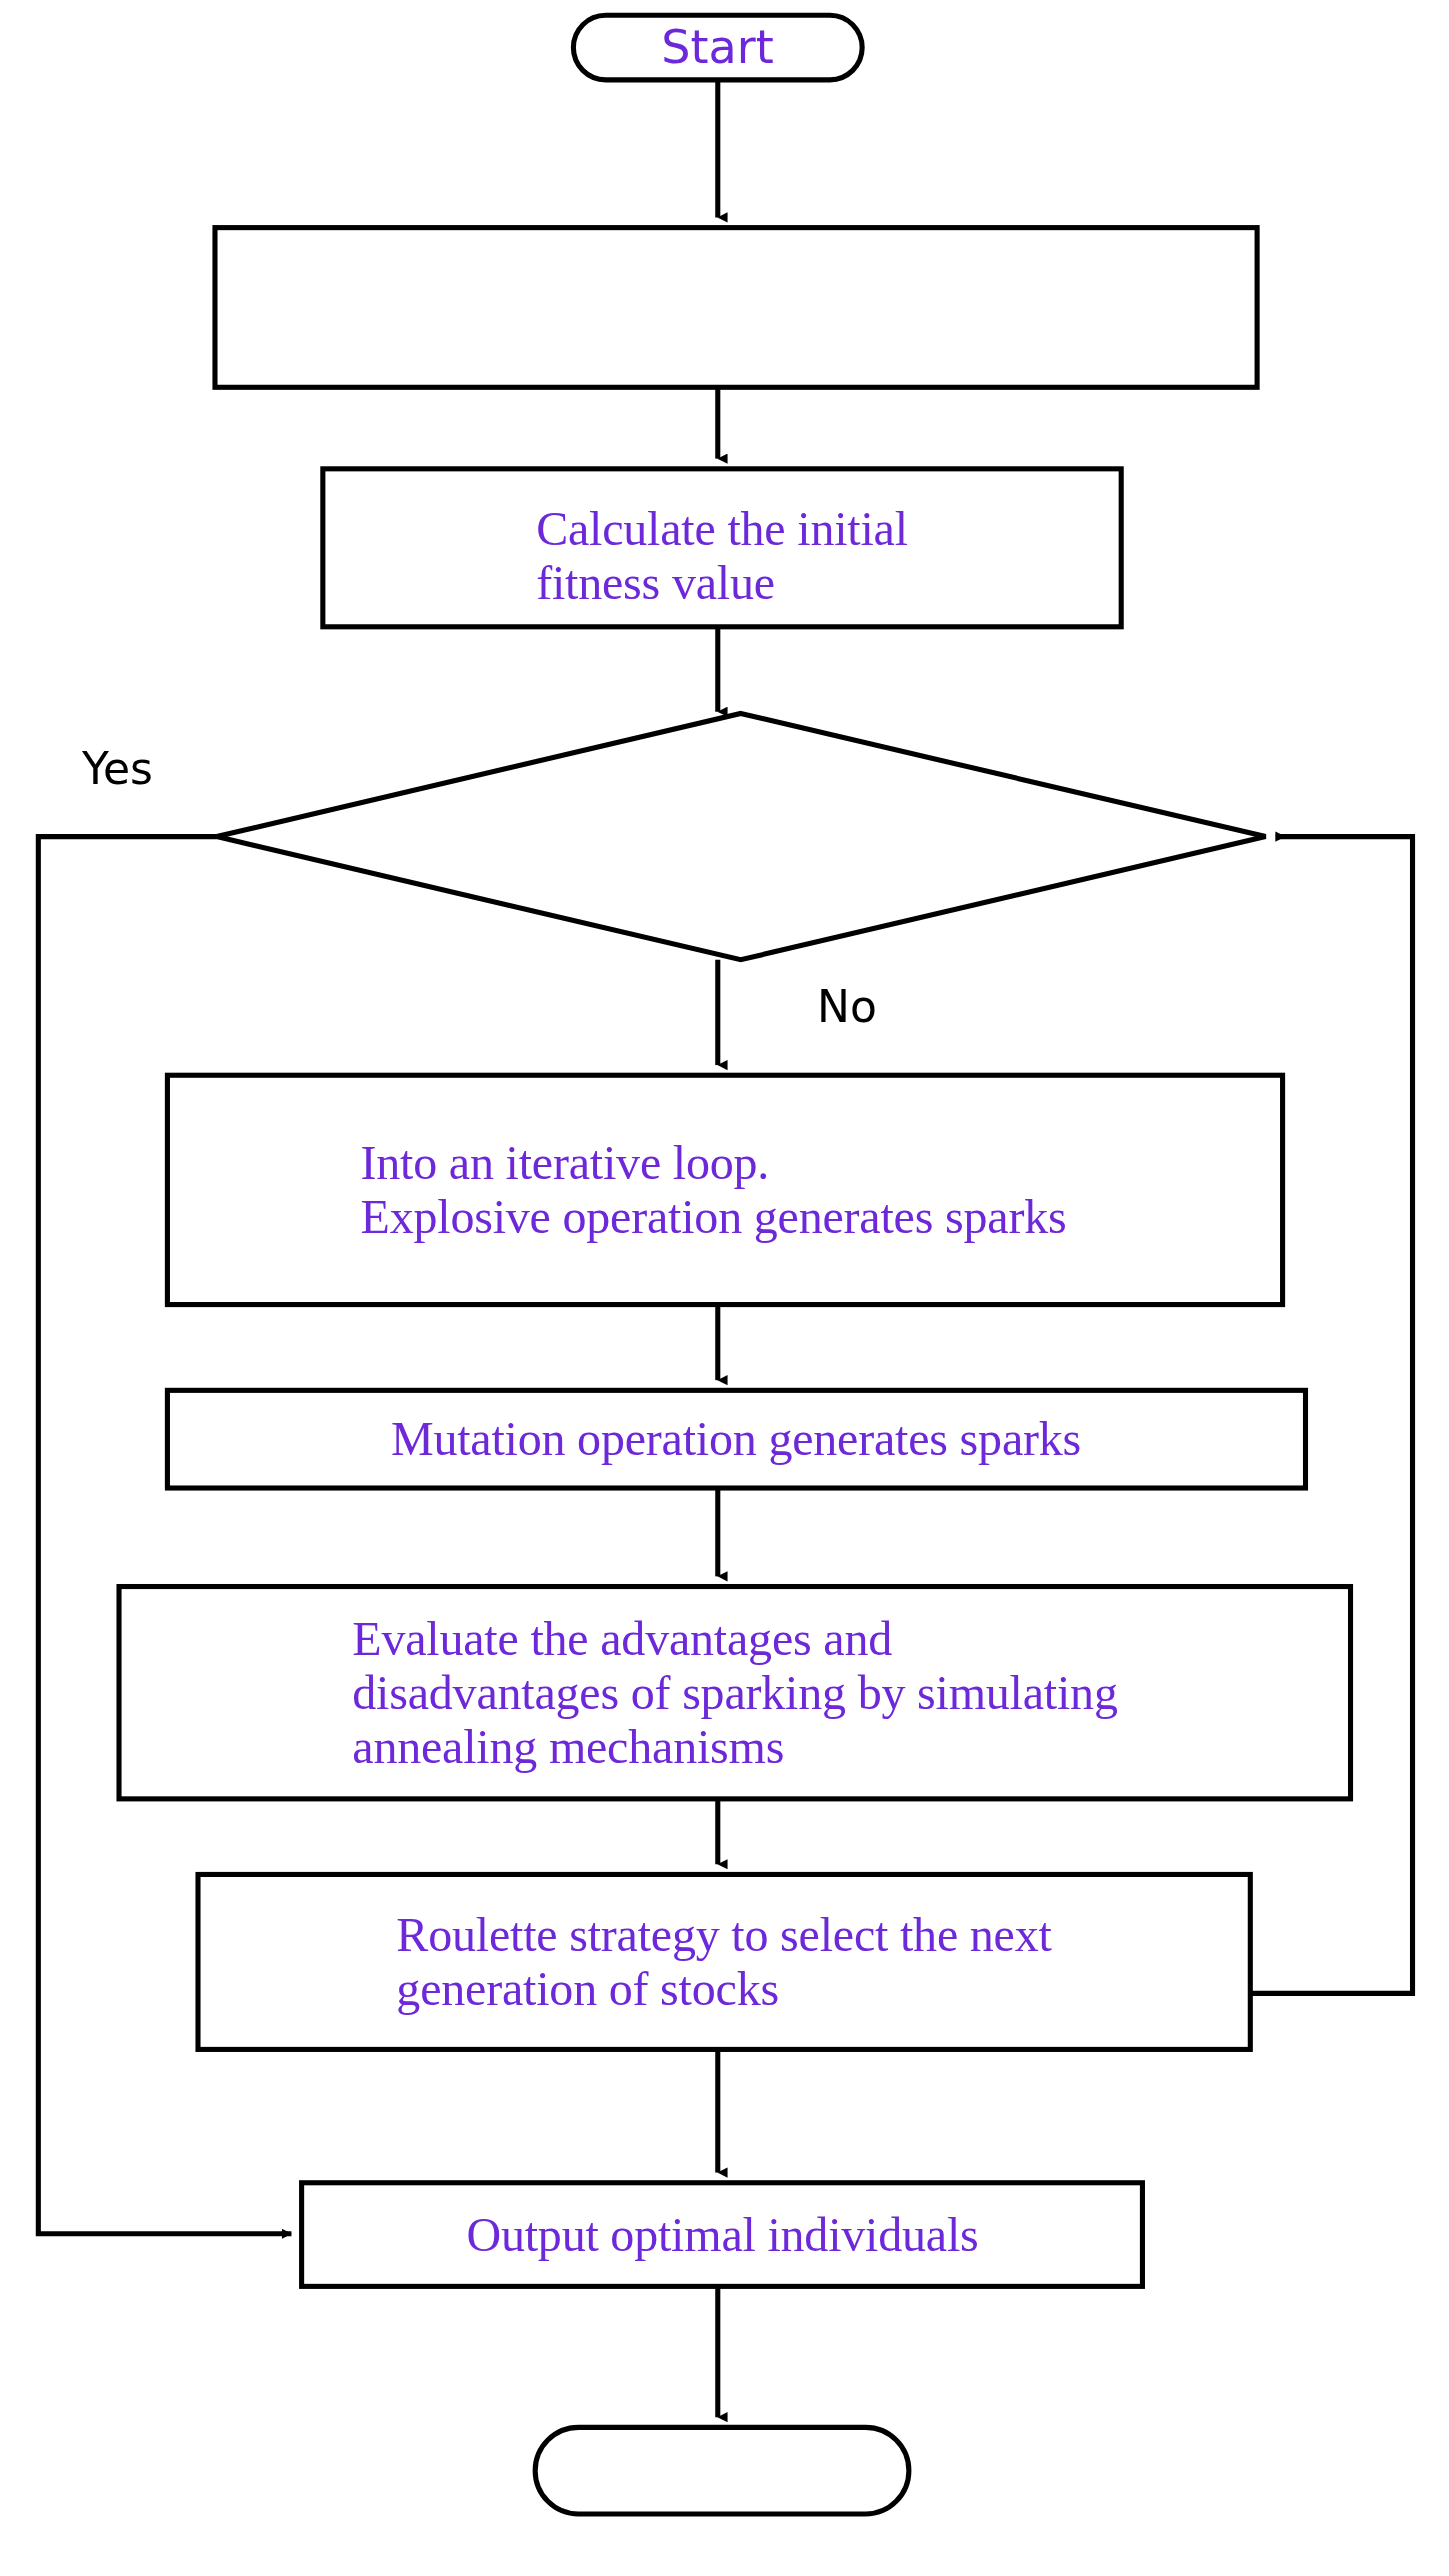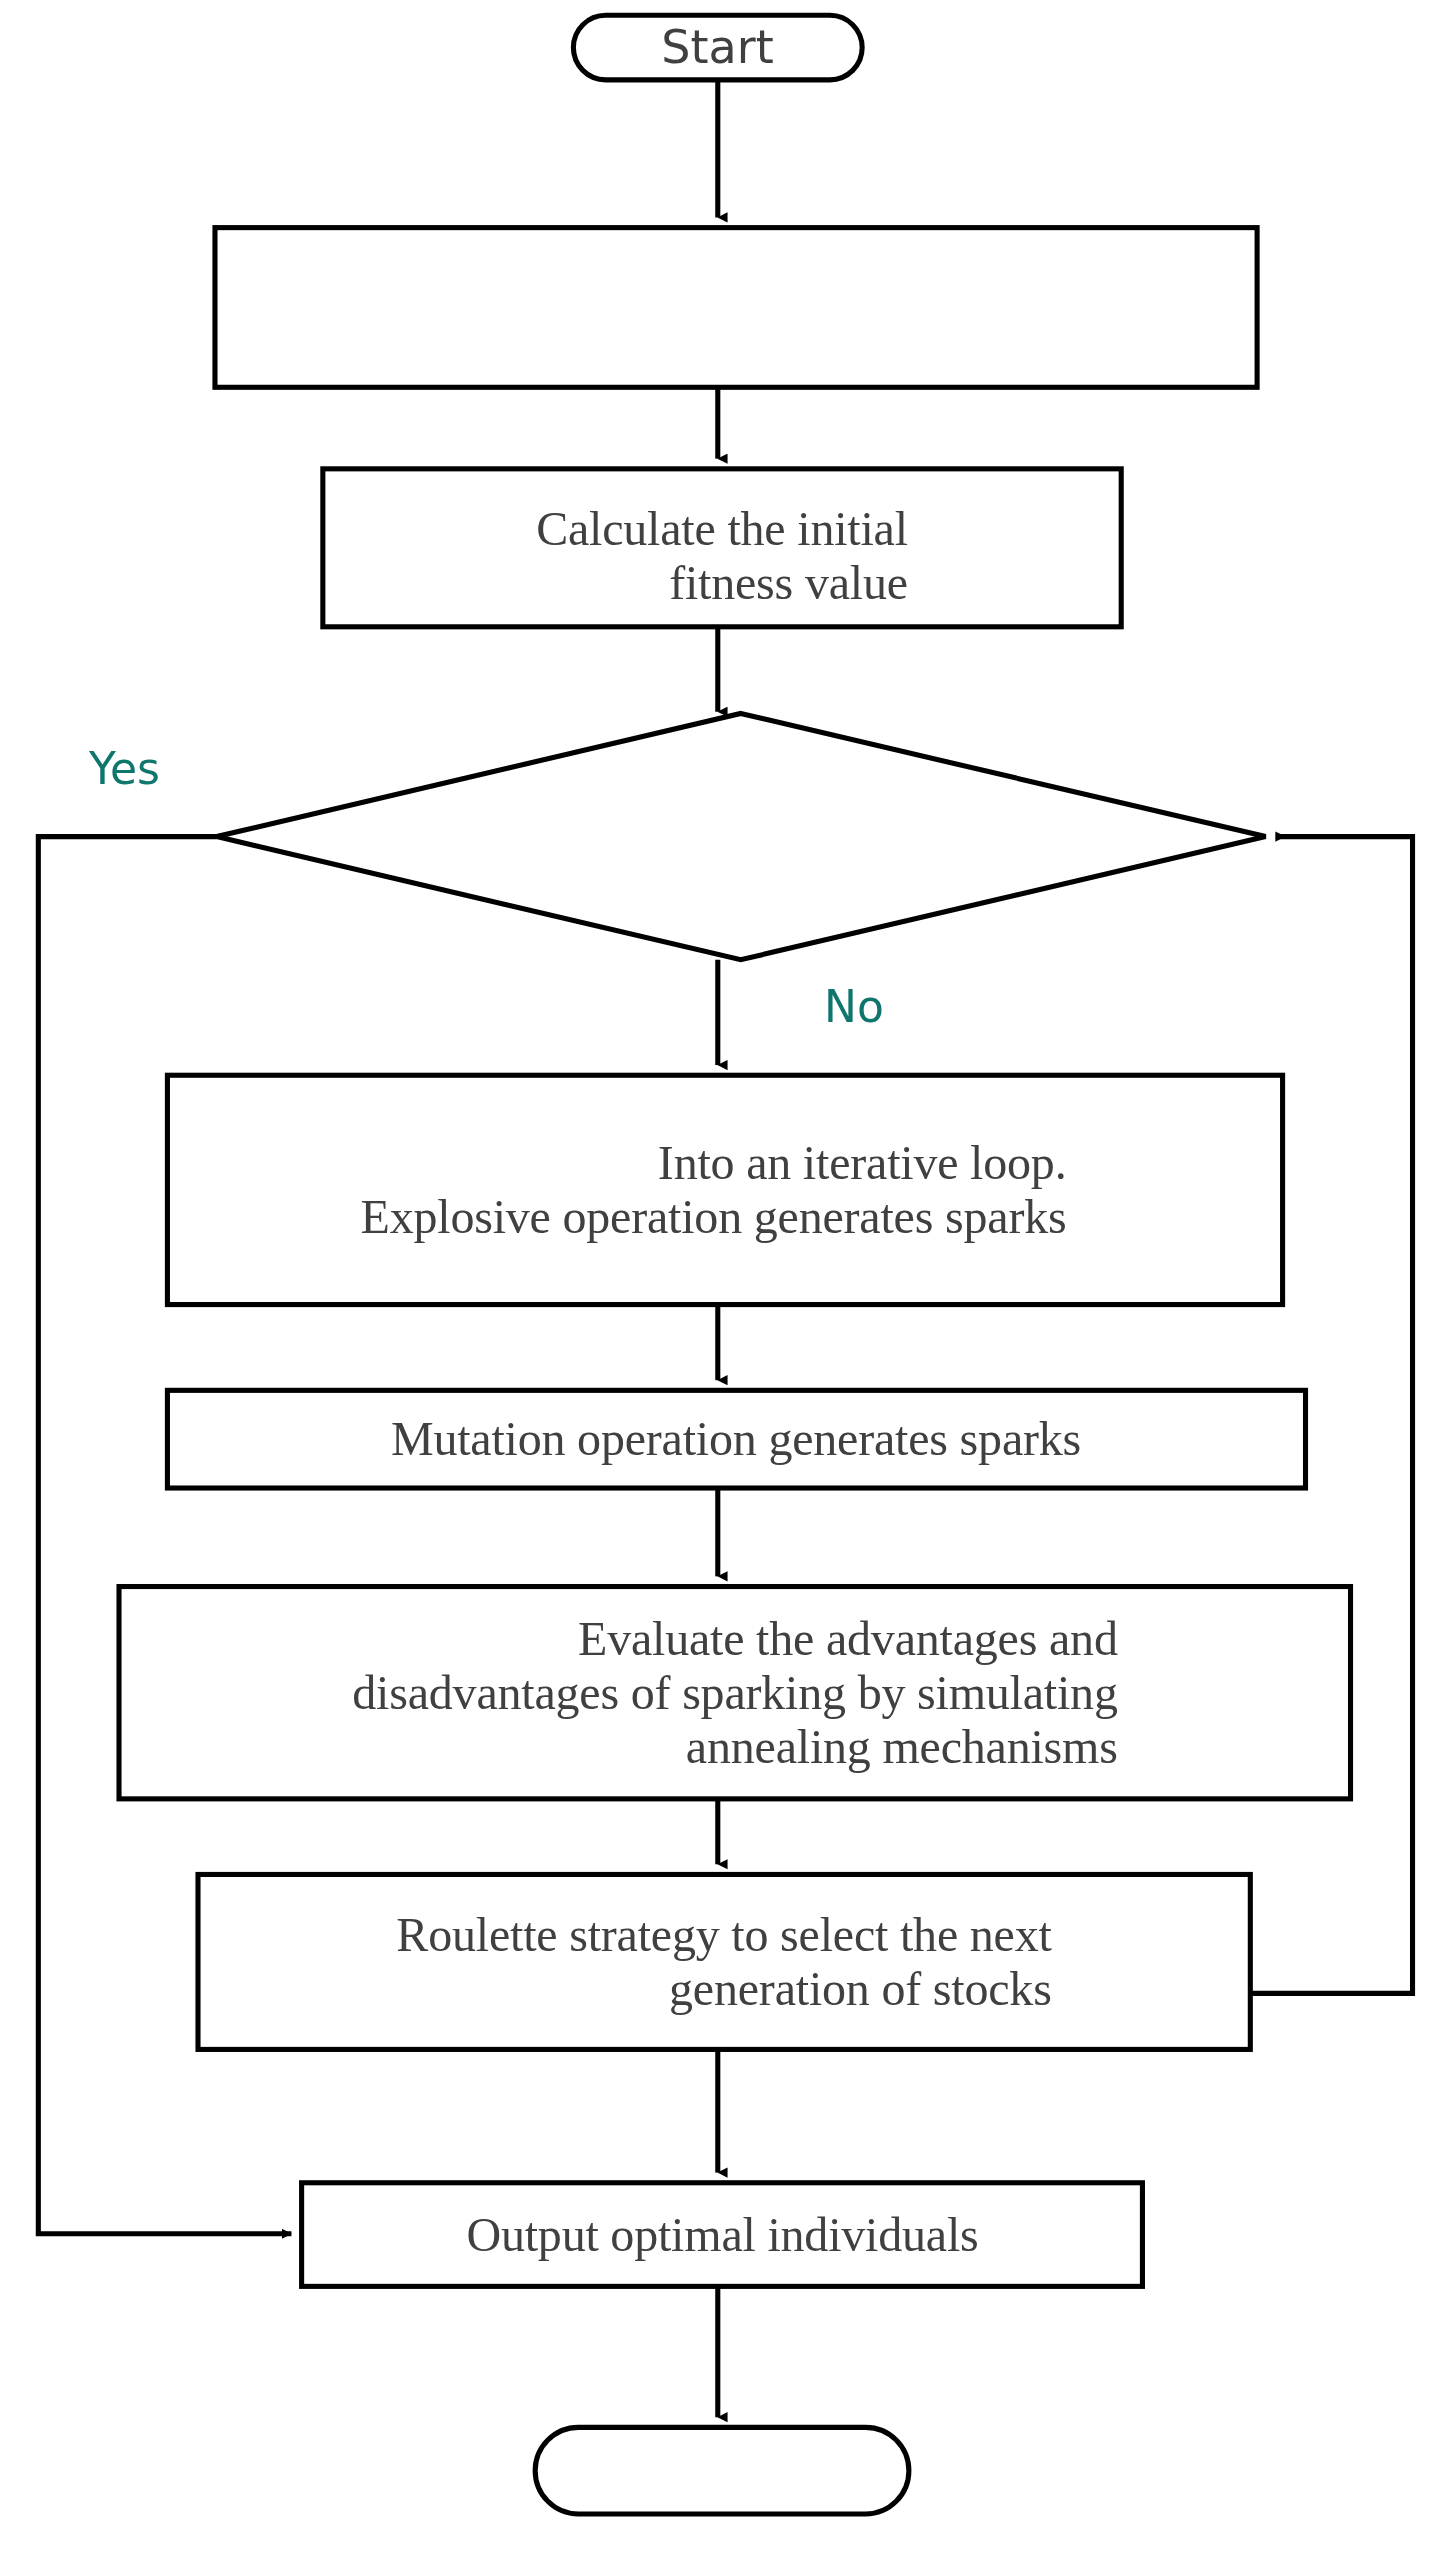--- a/index.html
+++ b/index.html
@@ -19,41 +19,40 @@
     top: 0;
     left: 0;
     width: 1450px;
     height: 2576px;
   }
   .node-text {
     position: absolute;
     display: flex;
     align-items: center;
     justify-content: center;
-    text-align: right;
+    text-align: left;
     font-family: "Liberation Serif", "DejaVu Serif", serif;
-    color: #404040;
+    color: #6d28d9;
     line-height: 1.12;
     white-space: pre-line;
     letter-spacing: -0.2px;
     pointer-events: none;
   }
   .terminal-text {
     font-family: "DejaVu Sans", "Liberation Sans", sans-serif;
     font-size: 46px;
     letter-spacing: 0px;
   }
   .branch-label {
     position: absolute;
     font-family: "DejaVu Sans", "Liberation Sans", sans-serif;
     font-size: 44px;
-    color: #0f766e;
+    color: #000000;
     line-height: 1;
     white-space: nowrap;
-    margin-left: 7px;
   }
   .proc-text { font-size: 48px; }
   .decision-text { font-size: 48px; }
 </style>
 </head>
 <body>
 
 <div id="canvas">
 
   <svg class="flow" viewBox="0 0 1707 3033">

